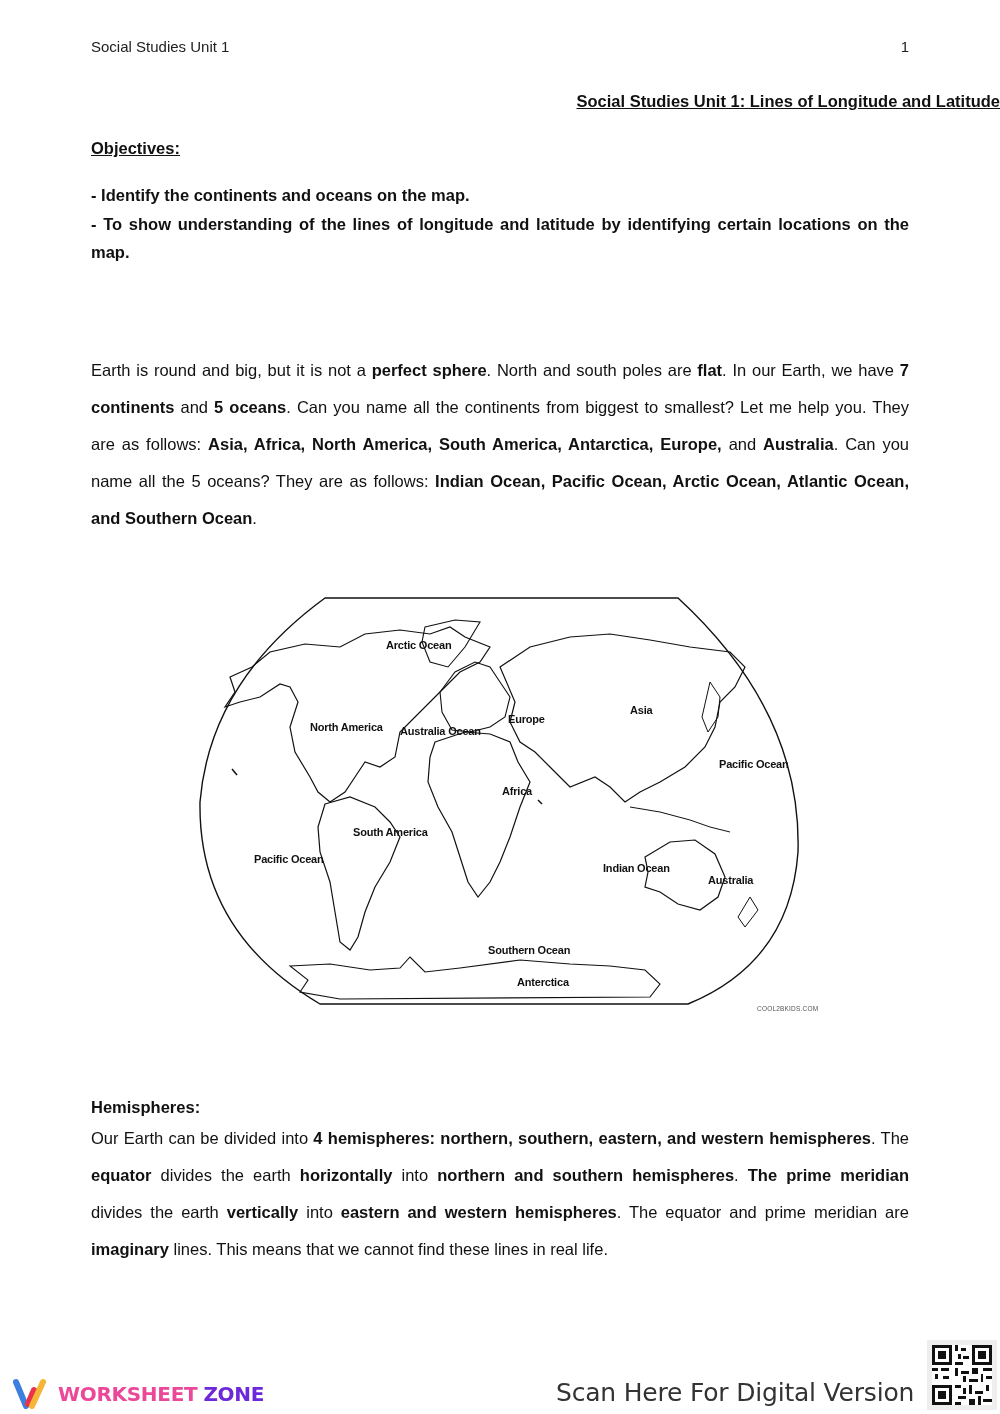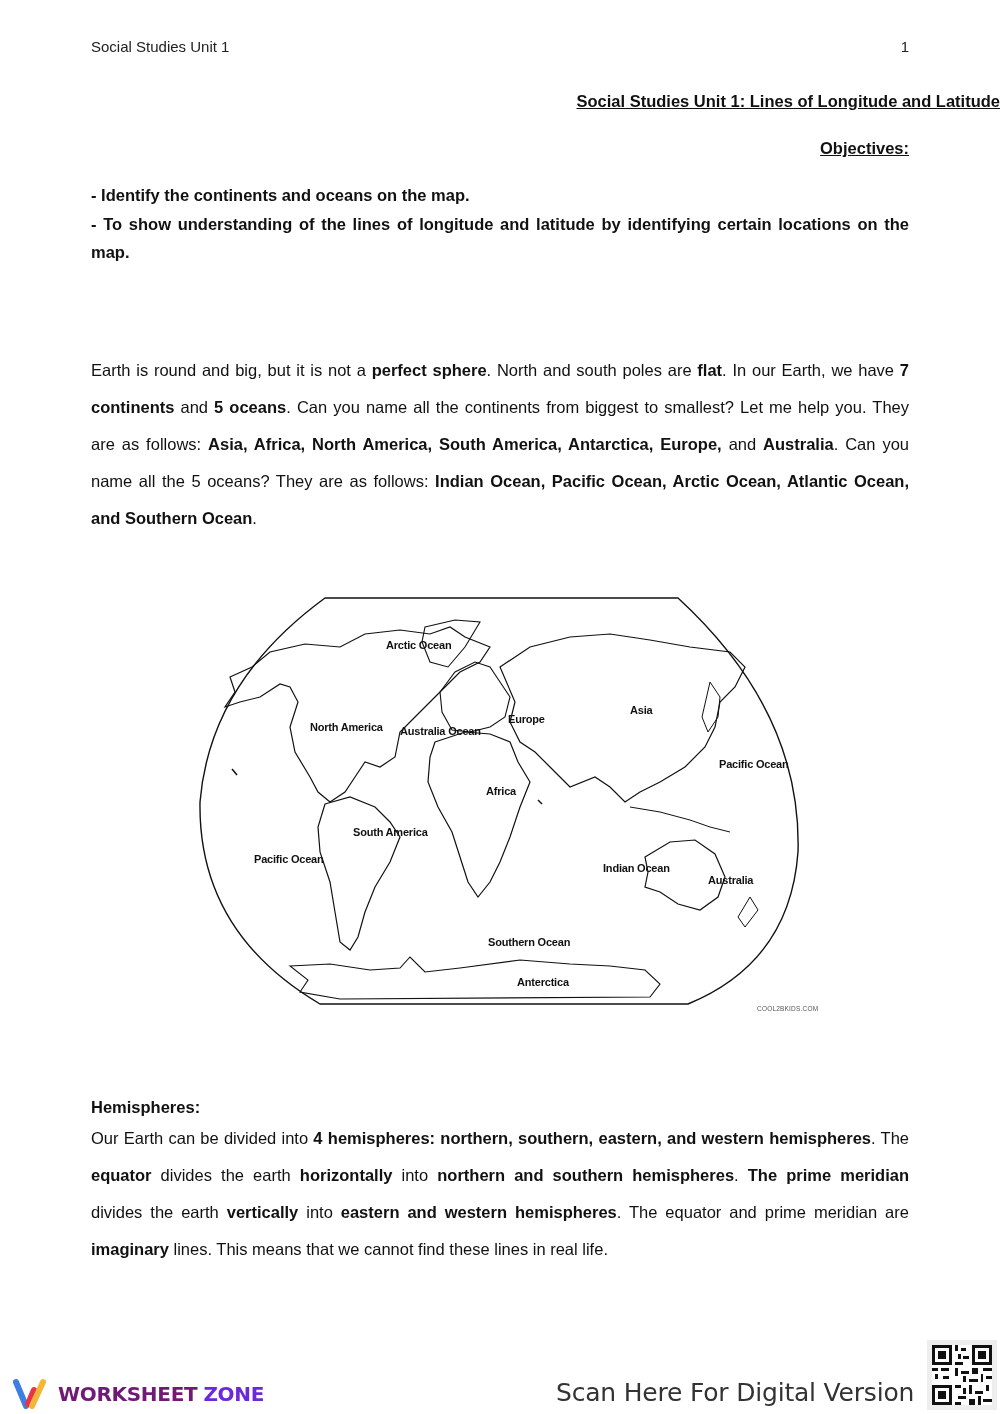--- a/index.html
+++ b/index.html
@@ -13,21 +13,21 @@
       display: flex; justify-content: space-between;
     }
     .doc-title {
       position: absolute; top: 92px; left: 0; width: 1000px; text-align: right;
       font-size: 16.5px; font-weight: bold; text-decoration: underline;
     }
     .sec {
       position: absolute; left: 91px; width: 818px;
     }
     .sec-heading { font-size: 16.5px; font-weight: bold; }
-    .sec-heading.u { text-decoration: underline; text-align: right; }
+    .sec-heading.u { text-decoration: underline; }
     .objectives { top: 181px; font-size: 16.5px; font-weight: bold; line-height: 28.5px; text-align: justify; }
     .objectives p { margin: 0; }
     .para {
       font-size: 16.5px; line-height: 37px; text-align: justify; margin: 0;
     }
     .para b { font-weight: bold; }
     .intro { top: 352px; }
     .intro .sec-heading { line-height: 22px; margin-bottom: 2px; }
     .hemi { top: 1096px; }
     .hemi .sec-heading { line-height: 22px; margin-bottom: 2px; }
@@ -46,21 +46,21 @@
 
     .footer-logo {
       position: absolute; left: 10px; top: 1376px; height: 36px;
       display: flex; align-items: center;
     }
     .logo-mark { width: 44px; height: 36px; }
     .logo-text {
       font-family: "DejaVu Sans", sans-serif; font-weight: bold; font-size: 20px;
       margin-left: 4px; letter-spacing: -0.3px;
     }
-    .logo-text .w { color: #701a75; }
+    .logo-text .w { color: #ec4899; }
     .logo-text .z { color: #6d28d9; margin-left: 6px; }
     .scan-text {
       position: absolute; left: 556px; top: 1378px; font-size: 25px; color: #333;
       font-family: "DejaVu Sans", sans-serif; letter-spacing: -0.2px;
     }
     .qr {
       position: absolute; left: 927px; top: 1340px; width: 70px; height: 70px;
       background: #eeeeee; display: flex; align-items: center; justify-content: center;
     }
   </style>
@@ -116,26 +116,26 @@
 
     <path d="M42,177 L47,183" stroke="#111" stroke-width="1.5"></path>
     <path d="M348,208 L352,212" stroke="#111" stroke-width="1.5"></path>
   </svg>
   <span class="map-label" style="left:196px;top:47px;">Arctic Ocean</span>
   <span class="map-label" style="left:120px;top:129px;">North America</span>
   <span class="map-label" style="left:210px;top:133px;">Australia Ocean</span>
   <span class="map-label" style="left:318px;top:121px;">Europe</span>
   <span class="map-label" style="left:440px;top:112px;">Asia</span>
   <span class="map-label" style="left:529px;top:166px;">Pacific Ocean</span>
-  <span class="map-label" style="left:296px;top:193px;">Africa</span>
+  <span class="map-label" style="left:312px;top:193px;">Africa</span>
   <span class="map-label" style="left:163px;top:234px;">South America</span>
   <span class="map-label" style="left:64px;top:261px;">Pacific Ocean</span>
   <span class="map-label" style="left:413px;top:270px;">Indian Ocean</span>
   <span class="map-label" style="left:518px;top:282px;">Australia</span>
-  <span class="map-label" style="left:298px;top:344px;">Southern Ocean</span>
+  <span class="map-label" style="left:298px;top:352px;">Southern Ocean</span>
   <span class="map-label" style="left:327px;top:384px;">Anterctica</span>
 </div>
 <div class="credit">COOL2BKIDS.COM</div>
 
 <div class="sec hemi">
   <div class="sec-heading">Hemispheres:</div>
   <p class="para"><span>Our Earth can be divided into </span><b>4 hemispheres: northern, southern, eastern, and western hemispheres</b><span>. The </span><b>equator</b><span> divides the earth </span><b>horizontally</b><span> into </span><b>northern and southern hemispheres</b><span>. </span><b>The prime meridian</b><span> divides the earth </span><b>vertically</b><span> into </span><b>eastern and western hemispheres</b><span>. The equator and prime meridian are </span><b>imaginary</b><span> lines. This means that we cannot find these lines in real life.</span></p>
 </div>
 
 <div class="footer-logo">

